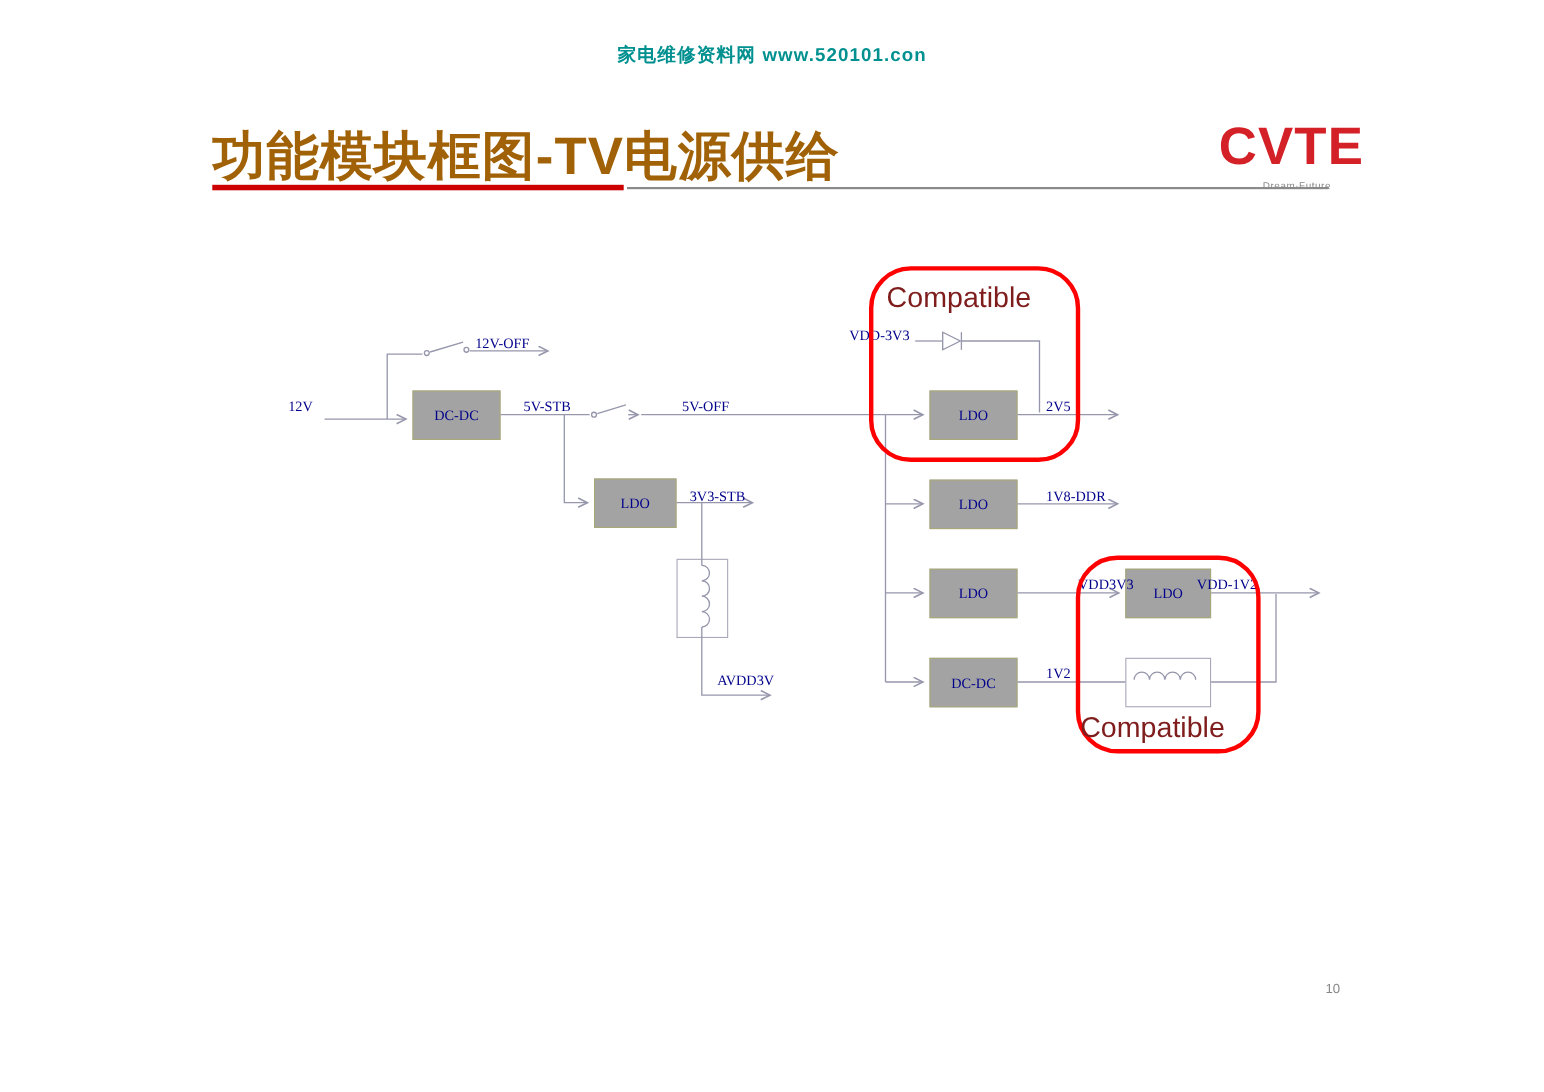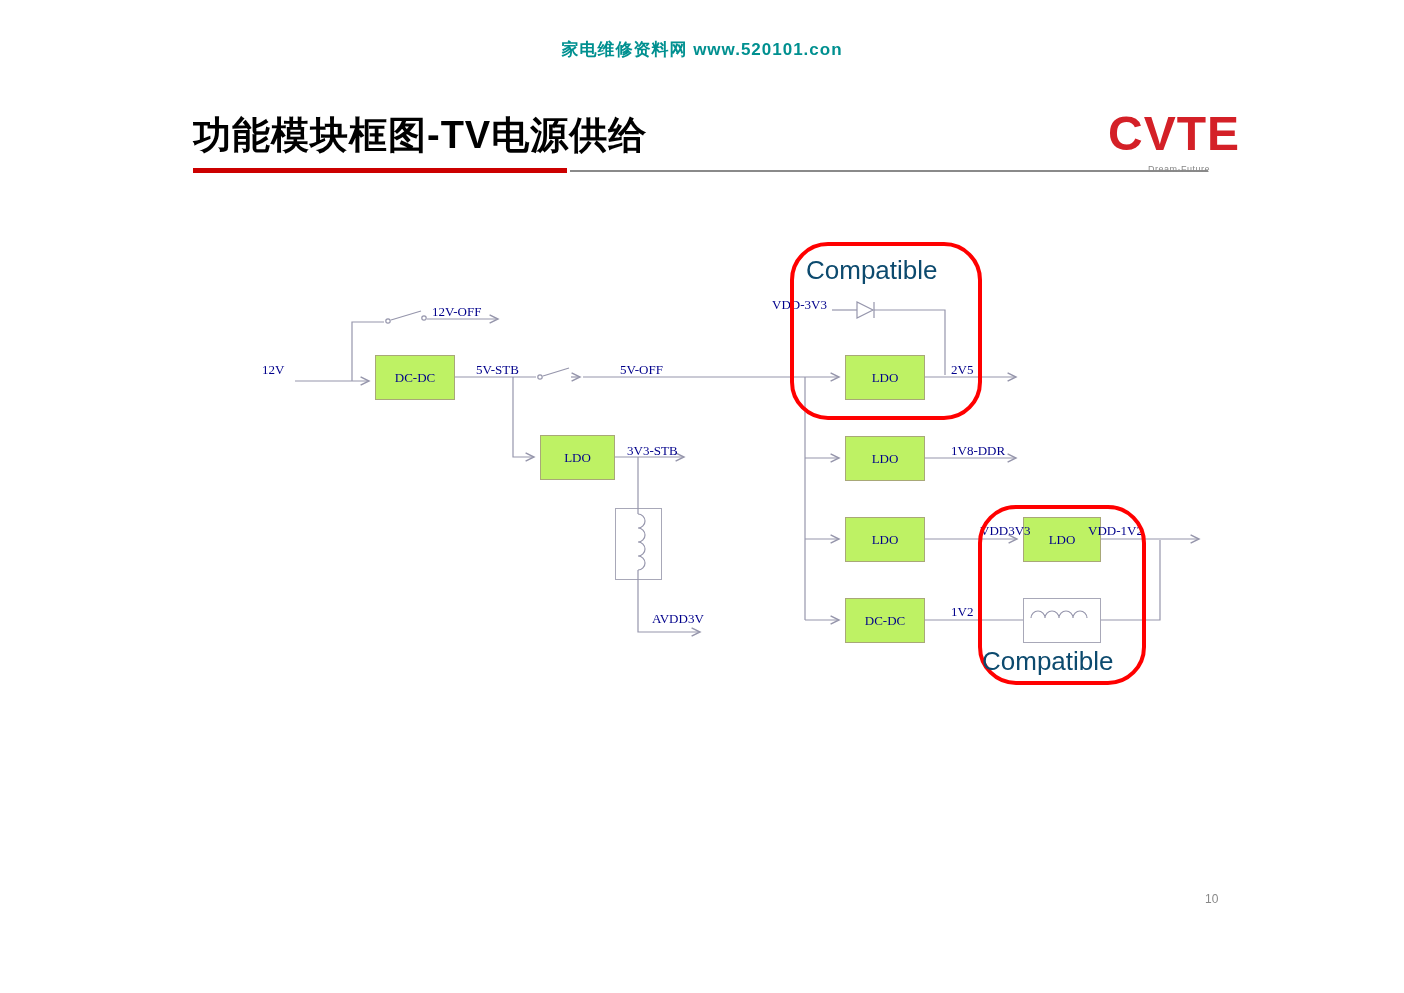--- a/index.html
+++ b/index.html
@@ -7,53 +7,53 @@
     position:relative;width:1404px;height:993px;background:#ffffff;
     font-family:"Liberation Sans",sans-serif;overflow:hidden;
   }
   
   .site-header{
     position:absolute;top:38px;left:0;width:100%;text-align:center;
     color:#009090;font-size:17px;font-weight:bold;letter-spacing:1px;
   }
   
   .slide-title{
-    position:absolute;left:193px;top:110px;font-size:38px;font-weight:bold;color:#000000;
+    position:absolute;left:193px;top:110px;font-size:48px;font-weight:bold;color:#a16207;
     font-family:"Liberation Sans",sans-serif;letter-spacing:1px;
   }
   .rule-red{position:absolute;left:193px;top:168px;width:374px;height:5px;background:#cc0000;}
   .rule-gray{position:absolute;left:570px;top:170px;width:638px;height:2px;background:#8a8a8a;}
   
   .logo{position:absolute;left:1108px;top:110px;width:104px;text-align:center;}
   .logo .mark{color:#d42027;font-size:48px;font-weight:800;letter-spacing:1px;line-height:1;}
   .logo .tagline{color:#888;font-size:9px;margin-top:6px;text-align:right;padding-right:2px;letter-spacing:.5px;}
   
   .block{
-    position:absolute;background:#bef264;border:1px solid #a8a878;
+    position:absolute;background:#a3a3a3;border:1px solid #a8a878;
     display:flex;align-items:center;justify-content:center;
     font-family:"Liberation Serif",serif;font-size:13px;color:#00008b;
     box-sizing:border-box;
   }
   .ind-box{
     position:absolute;background:#ffffff;border:1px solid #a8a8b8;box-sizing:border-box;
   }
   
   .lbl{
     position:absolute;font-family:Liberation Serif, serif;font-size:13px;color:#00008b;
     white-space:nowrap;
   }
   
   .wires{position:absolute;left:0;top:0;pointer-events:none;}
   
   .hl{
     position:absolute;border:4px solid #ff0000;border-radius:38px;box-sizing:border-box;
     pointer-events:none;
   }
   .compat{
-    position:absolute;color:#0c4a6e;font-size:26px;font-family:"Liberation Sans",sans-serif;
+    position:absolute;color:#7f1d1d;font-size:26px;font-family:"Liberation Sans",sans-serif;
     white-space:nowrap;
   }
   .page-num{position:absolute;left:1205px;top:892px;color:#888;font-size:12px;}
 </style>
 </head>
 <body>
 
 <div id="page">
 
   <div class="site-header">家电维修资料网    www.520101.con</div>

